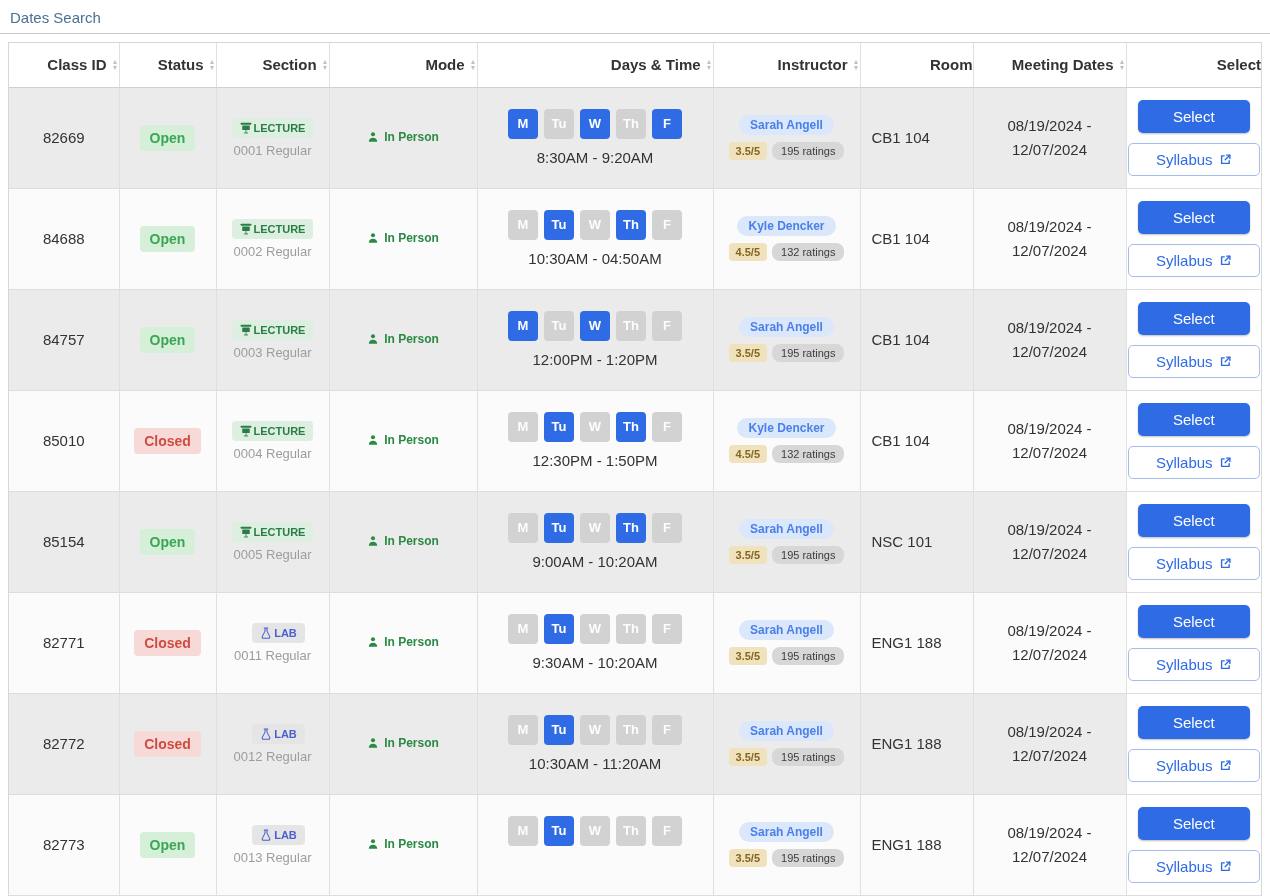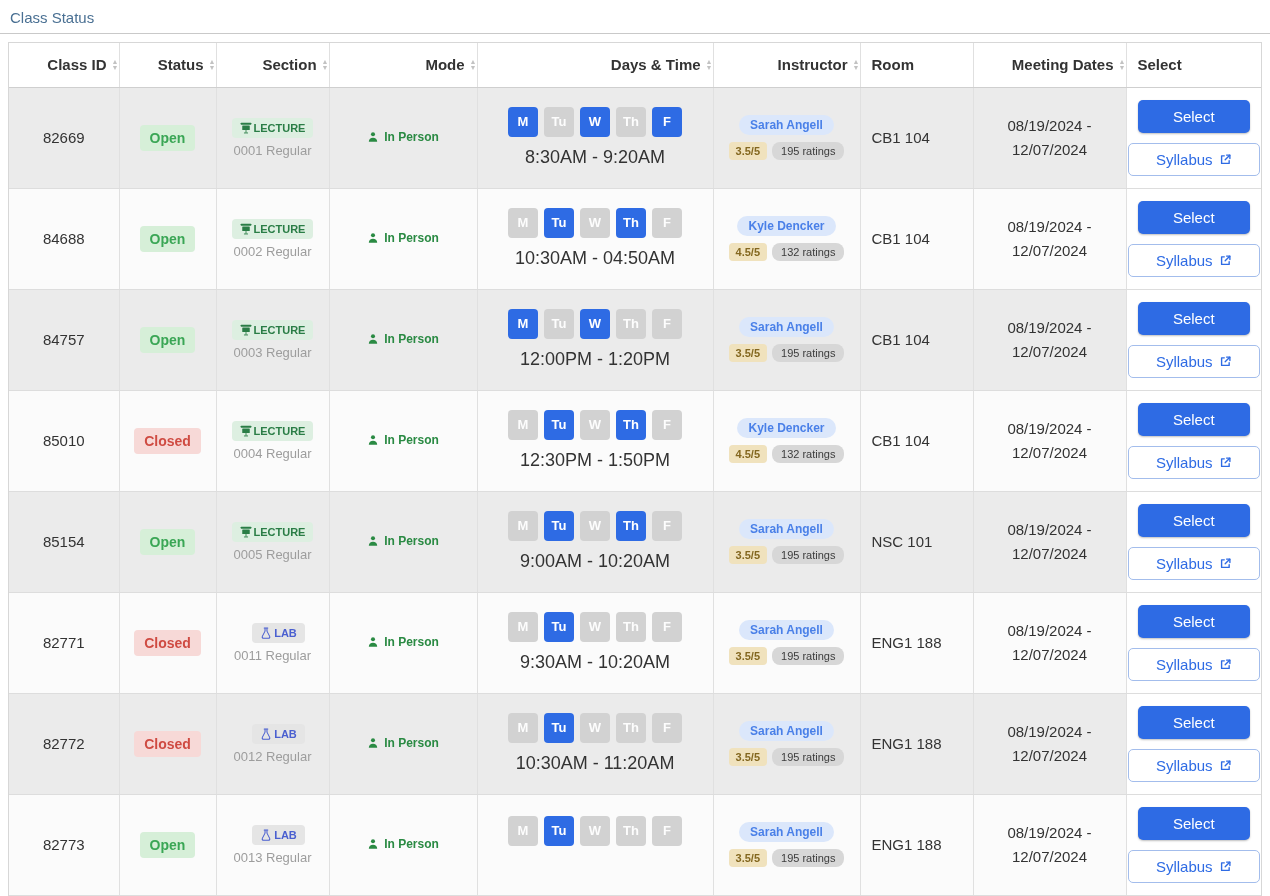--- a/index.html
+++ b/index.html
@@ -26,21 +26,21 @@
   col.c-room  { width: 113px; }
   col.c-dates { width: 153px; }
   col.c-sel   { width: 135px; }
 
   thead th { background: #ffffff; font-weight: bold; color: #333; font-size: 15px;
     height: 44px; border-bottom: 1px solid #cfcfcf; text-align: right; vertical-align: middle; }
   th + th, td + td { border-left: 1px solid #e0e0e0; }
   .th-wrap { display: inline-flex; align-items: center; gap: 5px; }
   .sort-icon { display: inline-flex; flex-direction: column; align-items: center; }
   .sort-icon i { font-style: normal; font-size: 7px; line-height: 6px; color: #c2c2c2; }
-  .th-left { text-align: left; padding-left: 11px; }
+  .th-left { text-align: right; padding-left: 11px; }
 
   tbody td { height: 101px; vertical-align: middle; text-align: center; font-size: 15px;
     color: #333; border-bottom: 1px solid #ddd; }
   tbody tr:nth-child(odd) td { background: #ebebeb; }
   tbody tr:nth-child(even) td { background: #fbfbfb; }
   tbody td.col-select { background: #ffffff !important; }
 
   .status-badge { display: inline-block; font-size: 14px; font-weight: bold;
     padding: 5px 10px; border-radius: 4px; }
   .status-badge.open { background: #d6efd8; color: #3aa655; }
@@ -53,21 +53,21 @@
   .section-detail { color: #9d9d9d; font-size: 13px; margin-top: 5px; }
 
   .mode-tag { display: inline-flex; align-items: center; gap: 5px; color: #2a8a43;
     font-size: 12px; font-weight: bold; }
 
   .day-chips { display: flex; justify-content: center; gap: 6px; }
   .day-chip { display: inline-block; width: 30px; height: 30px; line-height: 30px;
     border-radius: 4px; background: #d2d2d2; color: rgba(255,255,255,0.95);
     font-size: 13px; font-weight: bold; text-align: center; }
   .day-chip.active { background: #2e6be4; color: #ffffff; }
-  .time-text { margin-top: 10px; font-size: 18px; color: #333; min-height: 17px; }
+  .time-text { margin-top: 10px; font-size: 15px; color: #333; min-height: 17px; }
 
   .instructor-pill { display: inline-block; background: #dbe7fb; color: #4a80e8;
     font-size: 12px; font-weight: bold; padding: 3px 11px; border-radius: 10px; cursor: pointer; }
   .rating-line { margin-top: 7px; display: flex; justify-content: center; gap: 5px; }
   .rating-pill { background: #f0e2bd; color: #83671f; font-size: 11px; font-weight: bold;
     padding: 3px 7px; border-radius: 4px; }
   .count-pill { background: #d7d7d7; color: #3c3c3c; font-size: 11px; font-weight: normal;
     padding: 3px 9px; border-radius: 8px; }
 
   td.col-room { text-align: left; padding-left: 11px; }
@@ -82,21 +82,21 @@
     font-size: 15px; border: 1px solid #a3bdec; border-radius: 5px; cursor: pointer;
     font-family: Liberation Sans, sans-serif; }
   .ext-icon { width: 13px; height: 13px; }
 
   .badge-icon { width: 12px; height: 12px; }
   .person-icon { width: 12px; height: 12px; }
 </style>
 </head>
 <body>
 
-<div class="page-title">Class Status</div>
+<div class="page-title">Dates Search</div>
 <div class="top-rule"></div>
 
 <div class="container">
 
 
   <table>
     <colgroup>
       <col class="c-id">
         <col class="c-status">
         <col class="c-sect">

